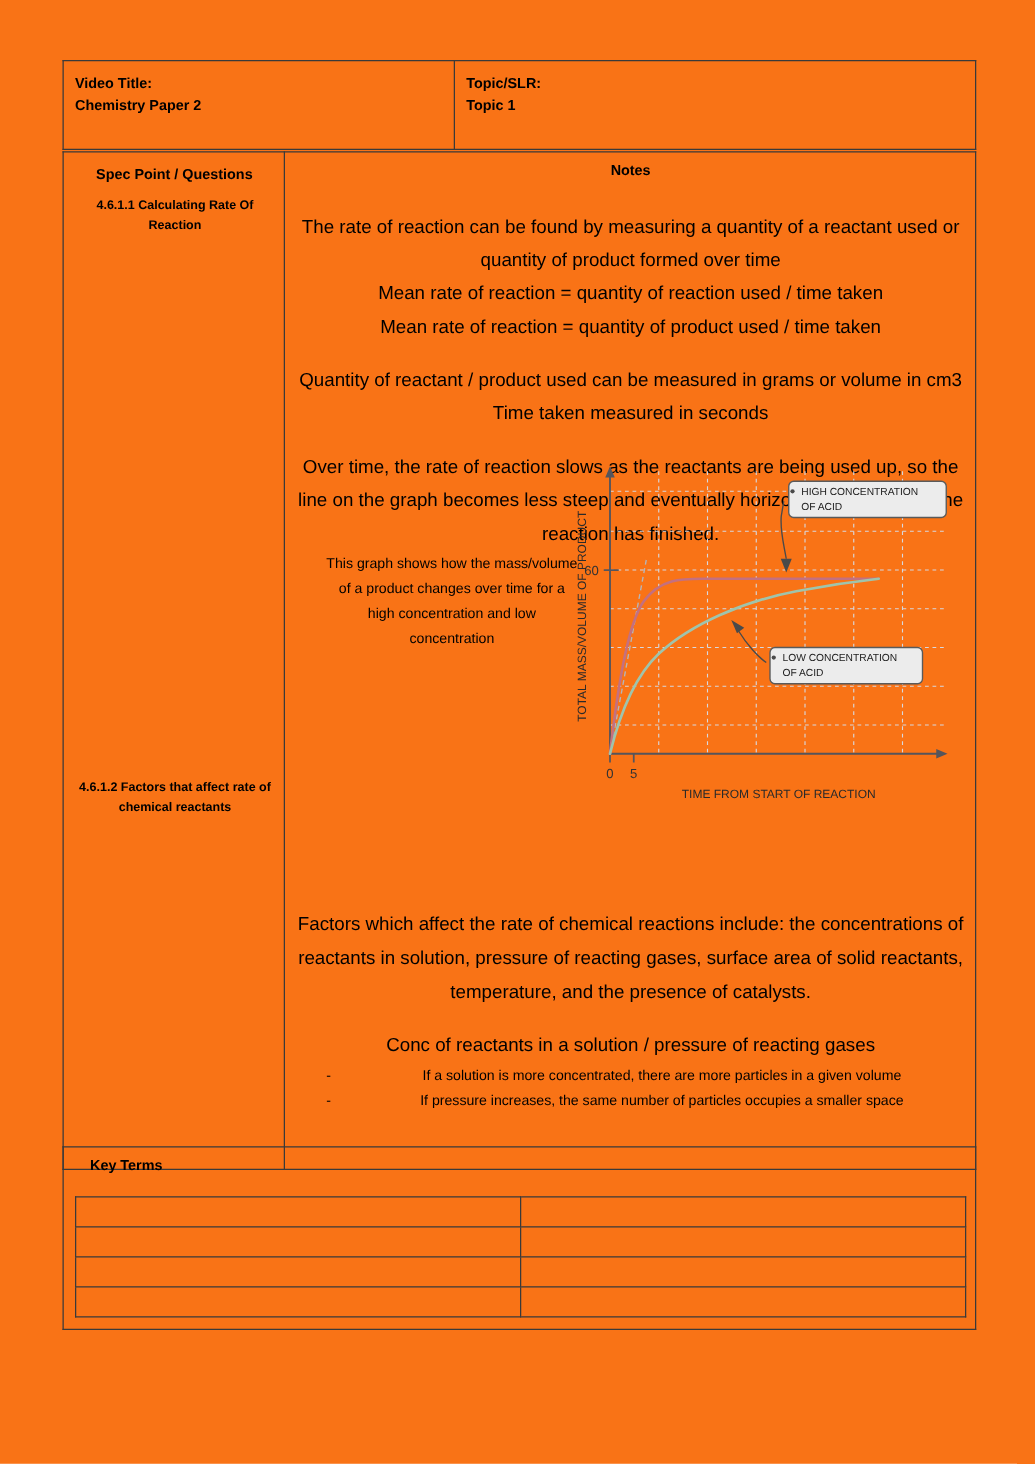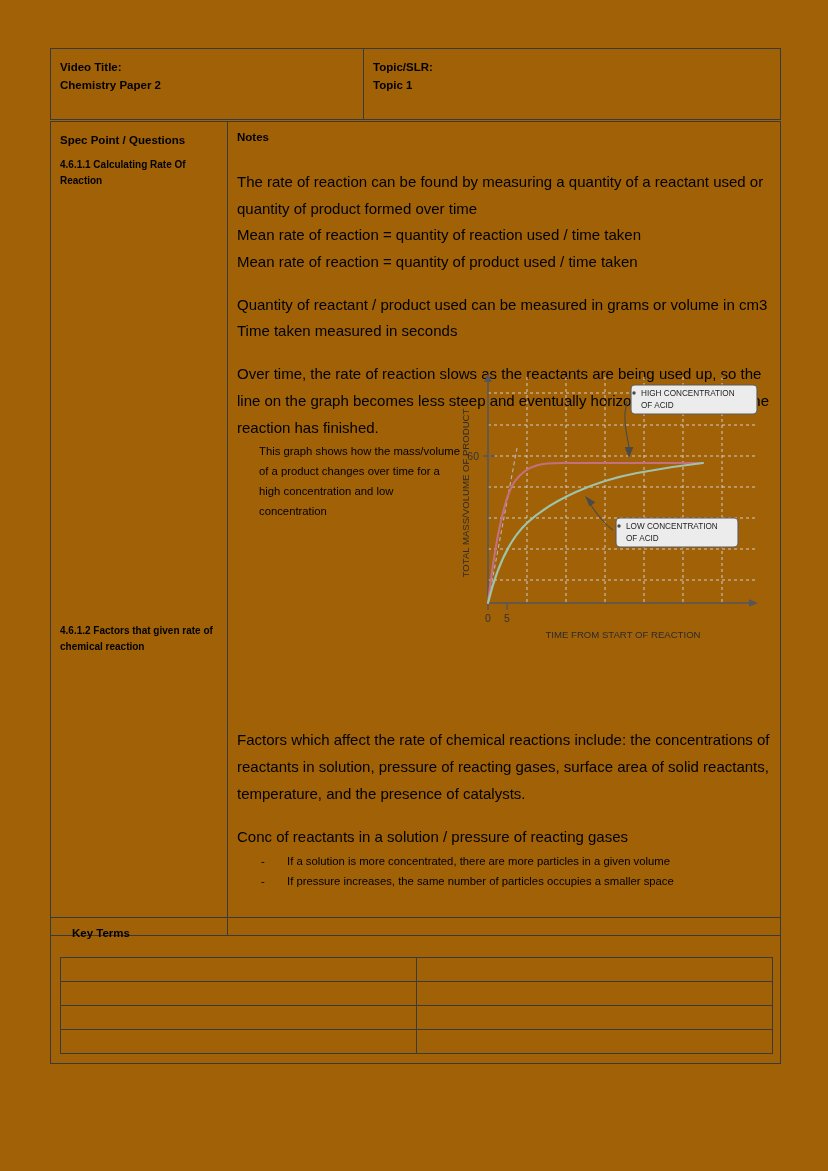--- a/index.html
+++ b/index.html
@@ -13,21 +13,21 @@
     position: relative;
     font-family: "Liberation Sans", sans-serif;
     color: #000000;
     overflow: hidden;
   }
   .page {
     position: absolute;
     left: 0; top: 0;
     width: 828px;
     height: 1171px;
-    background: #a16207;
+    background: #f97316;
   }
 
   
   .doc-table {
     position: absolute;
     left: 50px;
     top: 48px;
     width: 730px;
     border-collapse: collapse;
     table-layout: fixed;
@@ -167,32 +167,32 @@
           <div class="label-bold">Chemistry Paper 2</div>
         </td>
         <td class="header-cell">
           <div class="label-bold">Topic/SLR:</div>
           <div class="label-reg">Topic 1</div>
         </td>
       </tr>
     </tbody>
   </table>
 
-  <table class="doc-table" style="top: 121px;">
+  <table class="doc-table" style="top: 121px; text-align: center;">
     <colgroup>
       <col class="col-spec">
       <col class="col-notes">
     </colgroup>
     <tbody>
       <tr>
 
         <td class="spec-cell">
           <div class="label-bold">Spec Point / Questions</div>
           <div class="spec-item spec-1">4.6.1.1 Calculating Rate Of Reaction</div>
-          <div class="spec-item spec-2">4.6.1.2 Factors that given rate of chemical reaction</div>
+          <div class="spec-item spec-2">4.6.1.2 Factors that affect rate of chemical reactants</div>
         </td>
 
         <td class="notes-cell">
           <div class="notes-head">Notes</div>
 
           <p class="para">The rate of reaction can be found by measuring a quantity of a reactant used or quantity of product formed over time</p>
           <p class="para">Mean rate of reaction = quantity of reaction used / time taken</p>
           <p class="para">Mean rate of reaction  = quantity of product used / time taken</p>
 
           <div class="gap-sm"></div>

